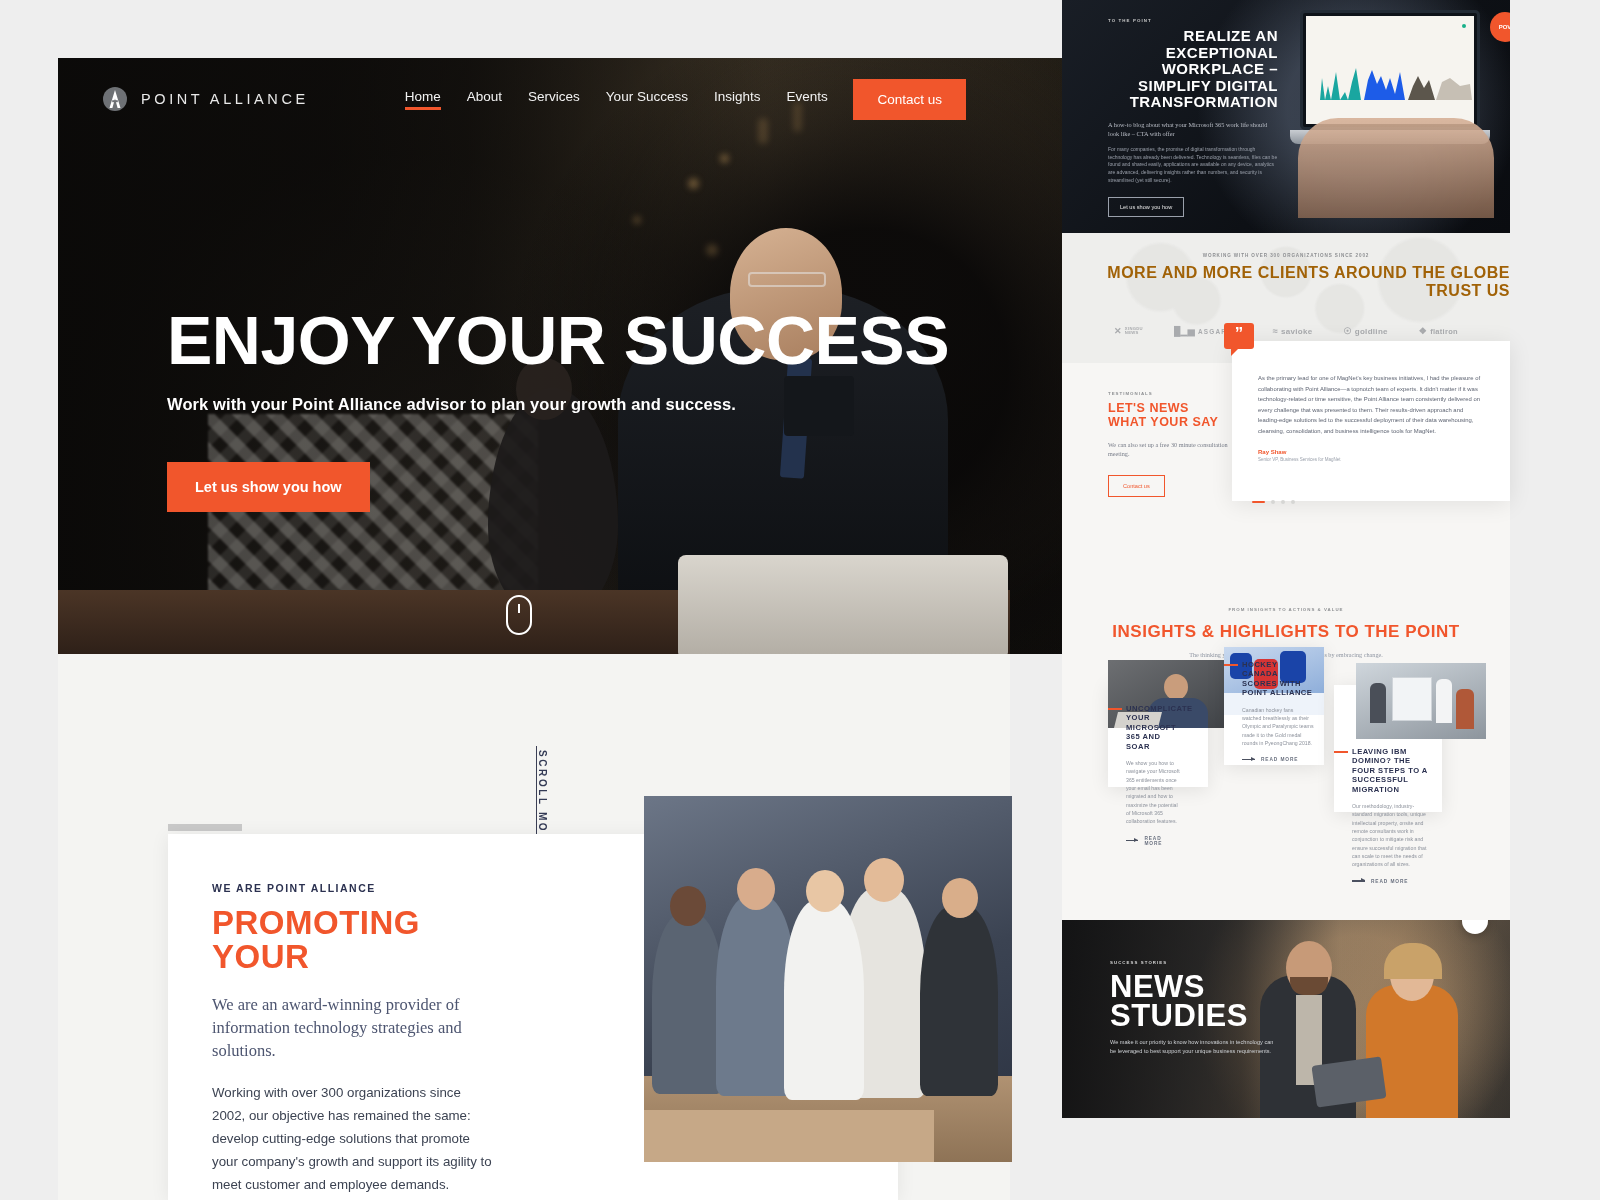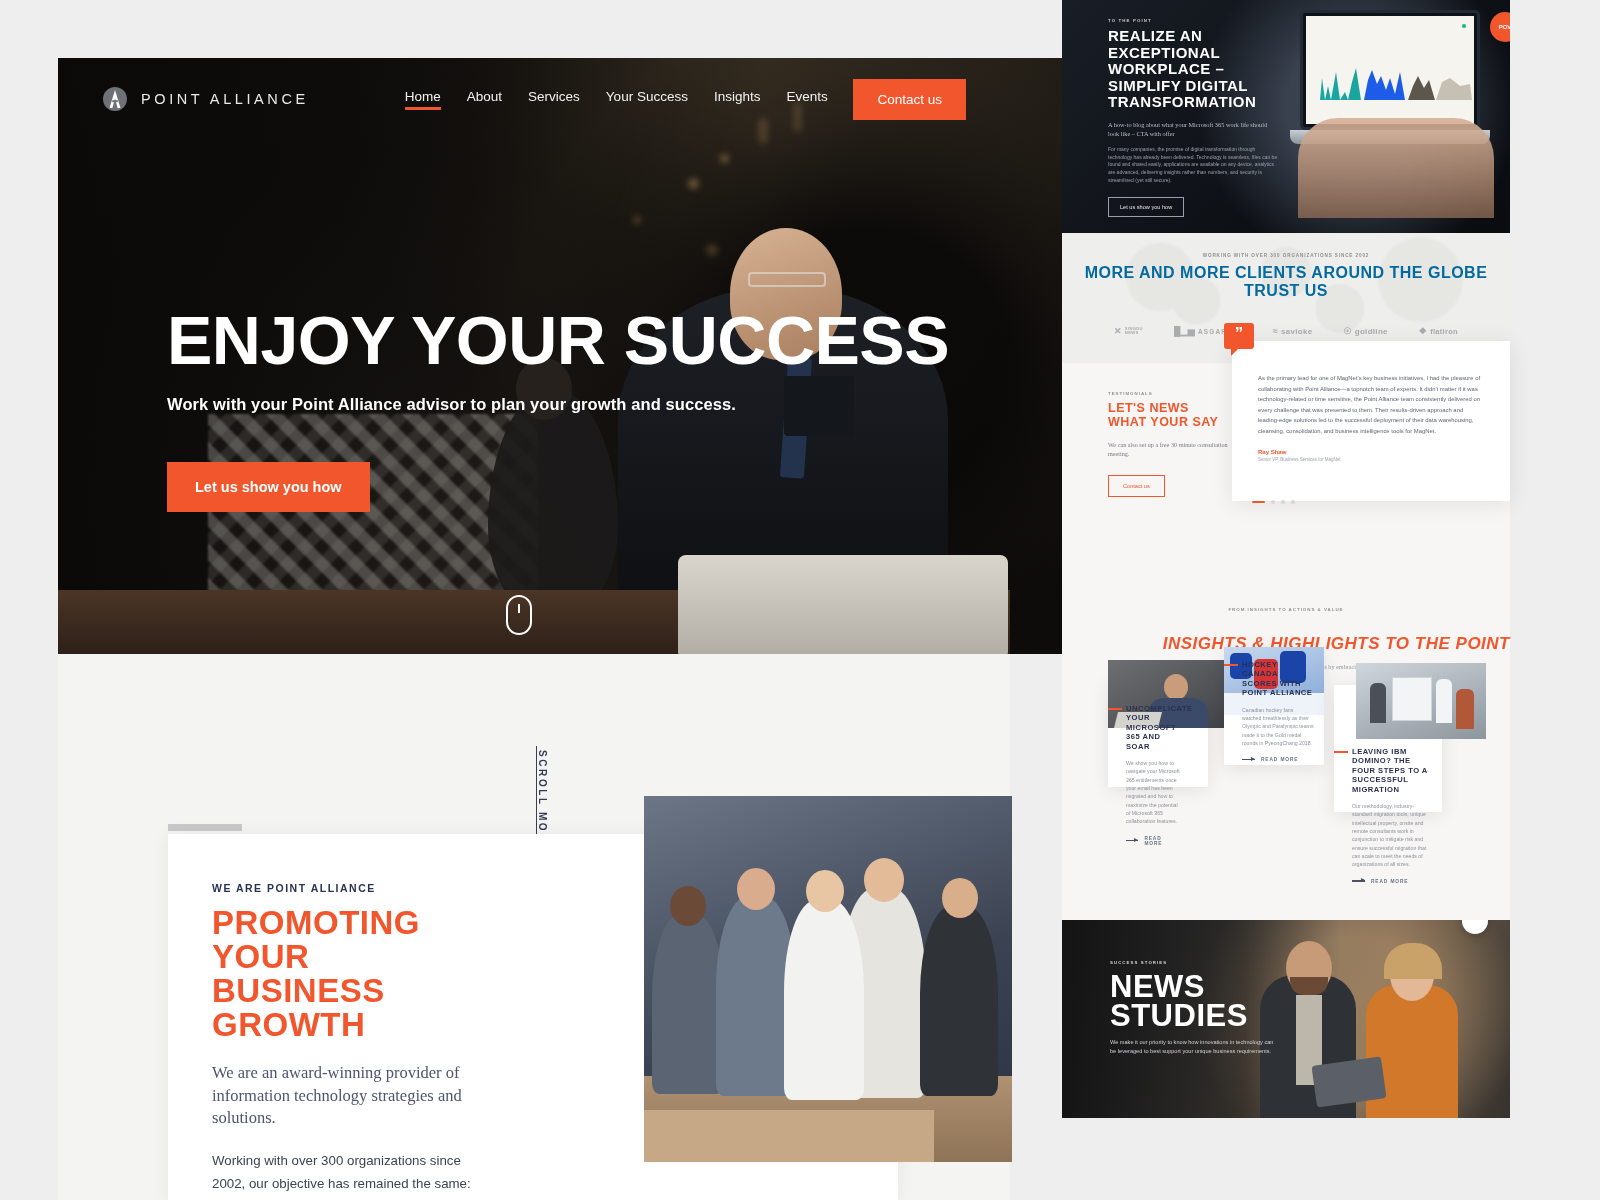--- a/index.html
+++ b/index.html
@@ -100,42 +100,42 @@
               background:#0d1218; border:3px solid #222b35; border-radius:5px; overflow:hidden; }
   .pv-screen{ position:absolute; inset:3px; background:#f6f4ef; }
   .pv-chart{ position:absolute; left:8px; right:8px; bottom:24px; height:40px; }
   .pv-base{ position:absolute; left:228px; top:130px; width:200px; height:14px;
             background:linear-gradient(180deg,#c9cdd2,#8d949c); border-radius:0 0 8px 8px; }
   .pv-hands{ position:absolute; left:236px; top:118px; width:196px; height:100px;
              background:linear-gradient(180deg,rgba(214,176,150,.9),rgba(150,112,88,.75));
              border-radius:40px 40px 0 0; filter:blur(.4px); }
   .pv-copy{ position:absolute; left:46px; top:18px; width:170px; z-index:4; }
   .pv-eyebrow{ color:#c8c8c8; font-size:4.4px; letter-spacing:1.1px; font-weight:700; }
-  .pv-h1{ color:#fff; font-size:15px; line-height:1.1; font-weight:700; margin-top:5px; }
+  .pv-h1{ color:#fff; font-size:15px; line-height:1.1; font-weight:700; margin-top:5px;text-align:right; }
   .pv-lead{ color:#b9bdc6; font-size:6.3px; line-height:1.45; margin-top:9px; }
   .pv-body{ color:#9aa0ab; font-size:5px; line-height:1.55; margin-top:8px; }
   .pv-outline-btn{ display:inline-block; margin-top:12px; border:1px solid #9aa0ab; color:#e6e6e6;
                    font-size:5.6px; padding:6px 11px; }
   .pov-badge{ position:absolute; right:-10px; top:12px; width:30px; height:30px; border-radius:50%;
               background:#f1562c; color:#fff; font-size:6px; font-weight:700; display:flex;
               align-items:center; justify-content:center; z-index:7; }
 
   
   .pv-clients{ position:relative; width:448px; height:130px; background:#eeeeec; overflow:hidden; }
   .globe{ position:absolute; inset:0; opacity:.55;
     background:
       radial-gradient(circle at 22% 34%, #e0e0dd 0 9%, transparent 10%),
       radial-gradient(circle at 30% 52%, #e0e0dd 0 7%, transparent 8%),
       radial-gradient(circle at 50% 30%, #e0e0dd 0 10%, transparent 11%),
       radial-gradient(circle at 62% 58%, #e0e0dd 0 8%, transparent 9%),
       radial-gradient(circle at 80% 36%, #e0e0dd 0 11%, transparent 12%);
     filter:blur(.6px); }
   .cl-eyebrow{ position:relative; text-align:center; padding-top:20px; color:#8d8f92; font-size:4.6px;
                letter-spacing:.9px; font-weight:700; }
-  .cl-title{ position:relative; text-align:center; color:#0369a1; font-size:16px; font-weight:700; margin-top:6px; }
+  .cl-title{ position:relative; text-align:right; color:#a16207; font-size:16px; font-weight:700; margin-top:6px; }
   .cl-logos{ position:relative; display:flex; justify-content:space-between; padding:26px 52px 0; align-items:center; }
   .cl-logo{ display:flex; align-items:center; gap:3px; color:#a9abae; font-size:6.4px; font-weight:600; letter-spacing:.3px; }
   .cl-logo small{ font-size:4.2px; line-height:1.05; display:block; font-weight:700; }
 
   
   .pv-testi{ position:relative; width:448px; height:212px; background:#f7f6f4; }
   .tm-left{ position:absolute; left:46px; top:28px; width:140px; }
   .tm-eyebrow{ color:#8d8f92; font-size:4.4px; letter-spacing:1px; font-weight:700; }
   .tm-title{ color:#f1562c; font-size:12.5px; line-height:1.12; font-weight:700; margin-top:5px; }
   .tm-sub{ color:#787d89; font-size:6.2px; line-height:1.5; margin-top:11px; }
@@ -151,21 +151,21 @@
   .tm-quote{ color:#5e6472; font-size:5.9px; line-height:1.78; }
   .tm-author{ color:#f1562c; font-size:6px; font-weight:700; margin-top:13px; }
   .tm-role{ color:#9aa0ab; font-size:4.5px; margin-top:2px; }
   .tm-dots{ position:absolute; left:190px; top:137px; display:flex; gap:6px; align-items:center; }
   .tm-dots i{ width:4px; height:4px; border-radius:50%; background:#d6d6d4; display:block; }
   .tm-dots i.on{ width:13px; height:2.5px; border-radius:2px; background:#f1562c; }
 
   
   .pv-insights{ position:relative; width:448px; height:345px; background:#f7f6f4; }
   .in-eyebrow{ text-align:center; color:#8d8f92; font-size:4.4px; letter-spacing:1px; font-weight:700; padding-top:32px; }
-  .in-title{ text-align:right; color:#f1562c; font-size:17px; font-weight:700; margin-top:22px;font-style:italic; }
+  .in-title{ text-align:center; color:#f1562c; font-size:17px; font-weight:700; margin-top:10px; }
   .in-sub{ text-align:center; color:#9097a3; font-size:6.2px; margin-top:9px; }
   .card{ position:absolute; background:#fff; box-shadow:0 3px 18px rgba(0,0,0,.09); }
   .card-img{ position:absolute; overflow:hidden; }
   .card-h{ color:#2b3150; font-size:7.6px; line-height:1.24; font-weight:700; }
   .card-p{ color:#8d929c; font-size:5.2px; line-height:1.6; margin-top:8px; }
   .dash{ position:absolute; width:14px; height:1.5px; background:#f1562c; }
   .readmore{ display:flex; align-items:center; gap:6px; color:#6b7280; font-size:4.8px;
              letter-spacing:.9px; font-weight:700; margin-top:10px; }
   .arrow{ width:13px; height:1.2px; background:#4b5160; position:relative; }
   .arrow:after{ content:""; position:absolute; right:0; top:-2px; border-left:4px solid #4b5160;
@@ -252,21 +252,20 @@
     <div class="scroll-rail"></div>
     <div class="scroll-more cond">SCROLL MORE</div>
     <div class="ring"></div>
     <div class="tab-chip"></div>
 
     <div class="about-card">
       <div class="about-left">
         <div class="eyebrow">WE ARE POINT ALLIANCE</div>
         <h2 class="about-h2 cond">
           <span>PROMOTING YOUR</span><br>
-          <span>BUSINESS GROWTH</span>
         </h2>
         <p class="about-lead serif">We are an award-winning provider of information technology strategies and solutions.</p>
         <p class="about-body">Working with over 300 organizations since 2002, our objective has remained the same: develop cutting-edge solutions that promote your company's growth and support its agility to meet customer and employee demands.</p>
       </div>
 
       <div class="about-photo">
         <div class="ap-floor"></div>
         <div class="ap-table"></div>
         <div class="person" style="left:8px;top:118px;width:72px;height:180px;background:#5a6472;"></div>
         <div class="head" style="left:26px;top:90px;width:36px;height:40px;background:#6b4a38;"></div>

